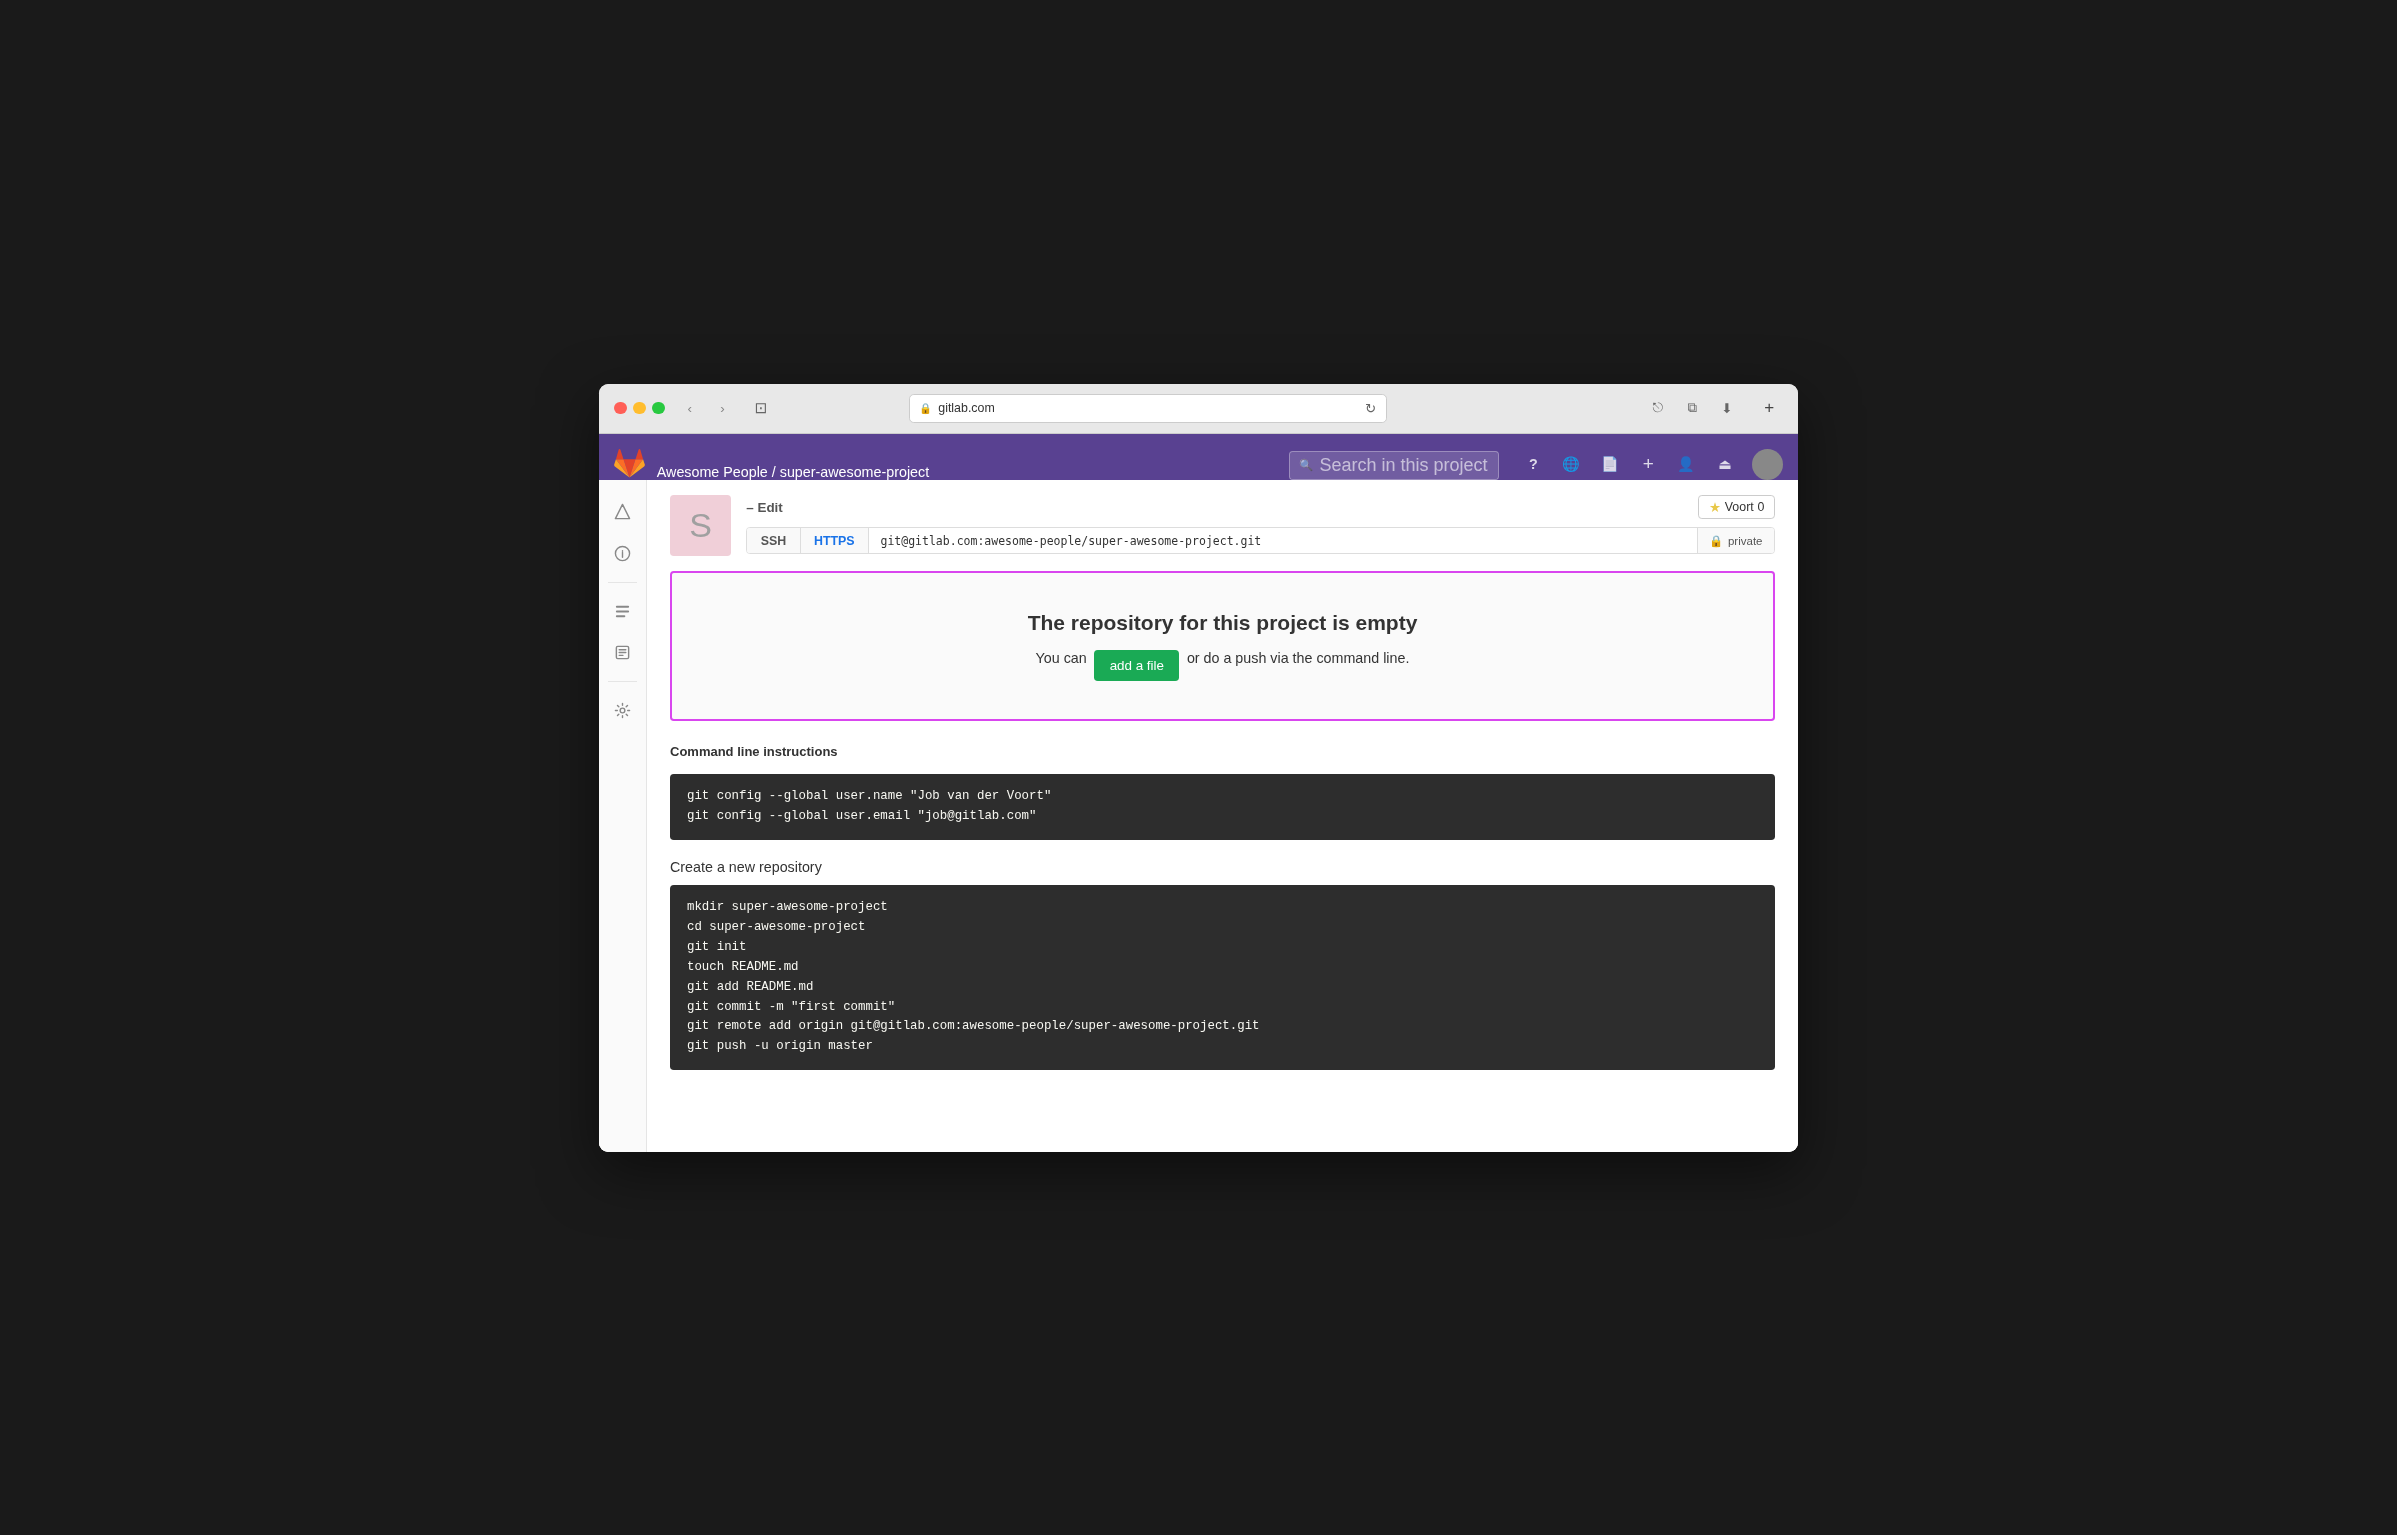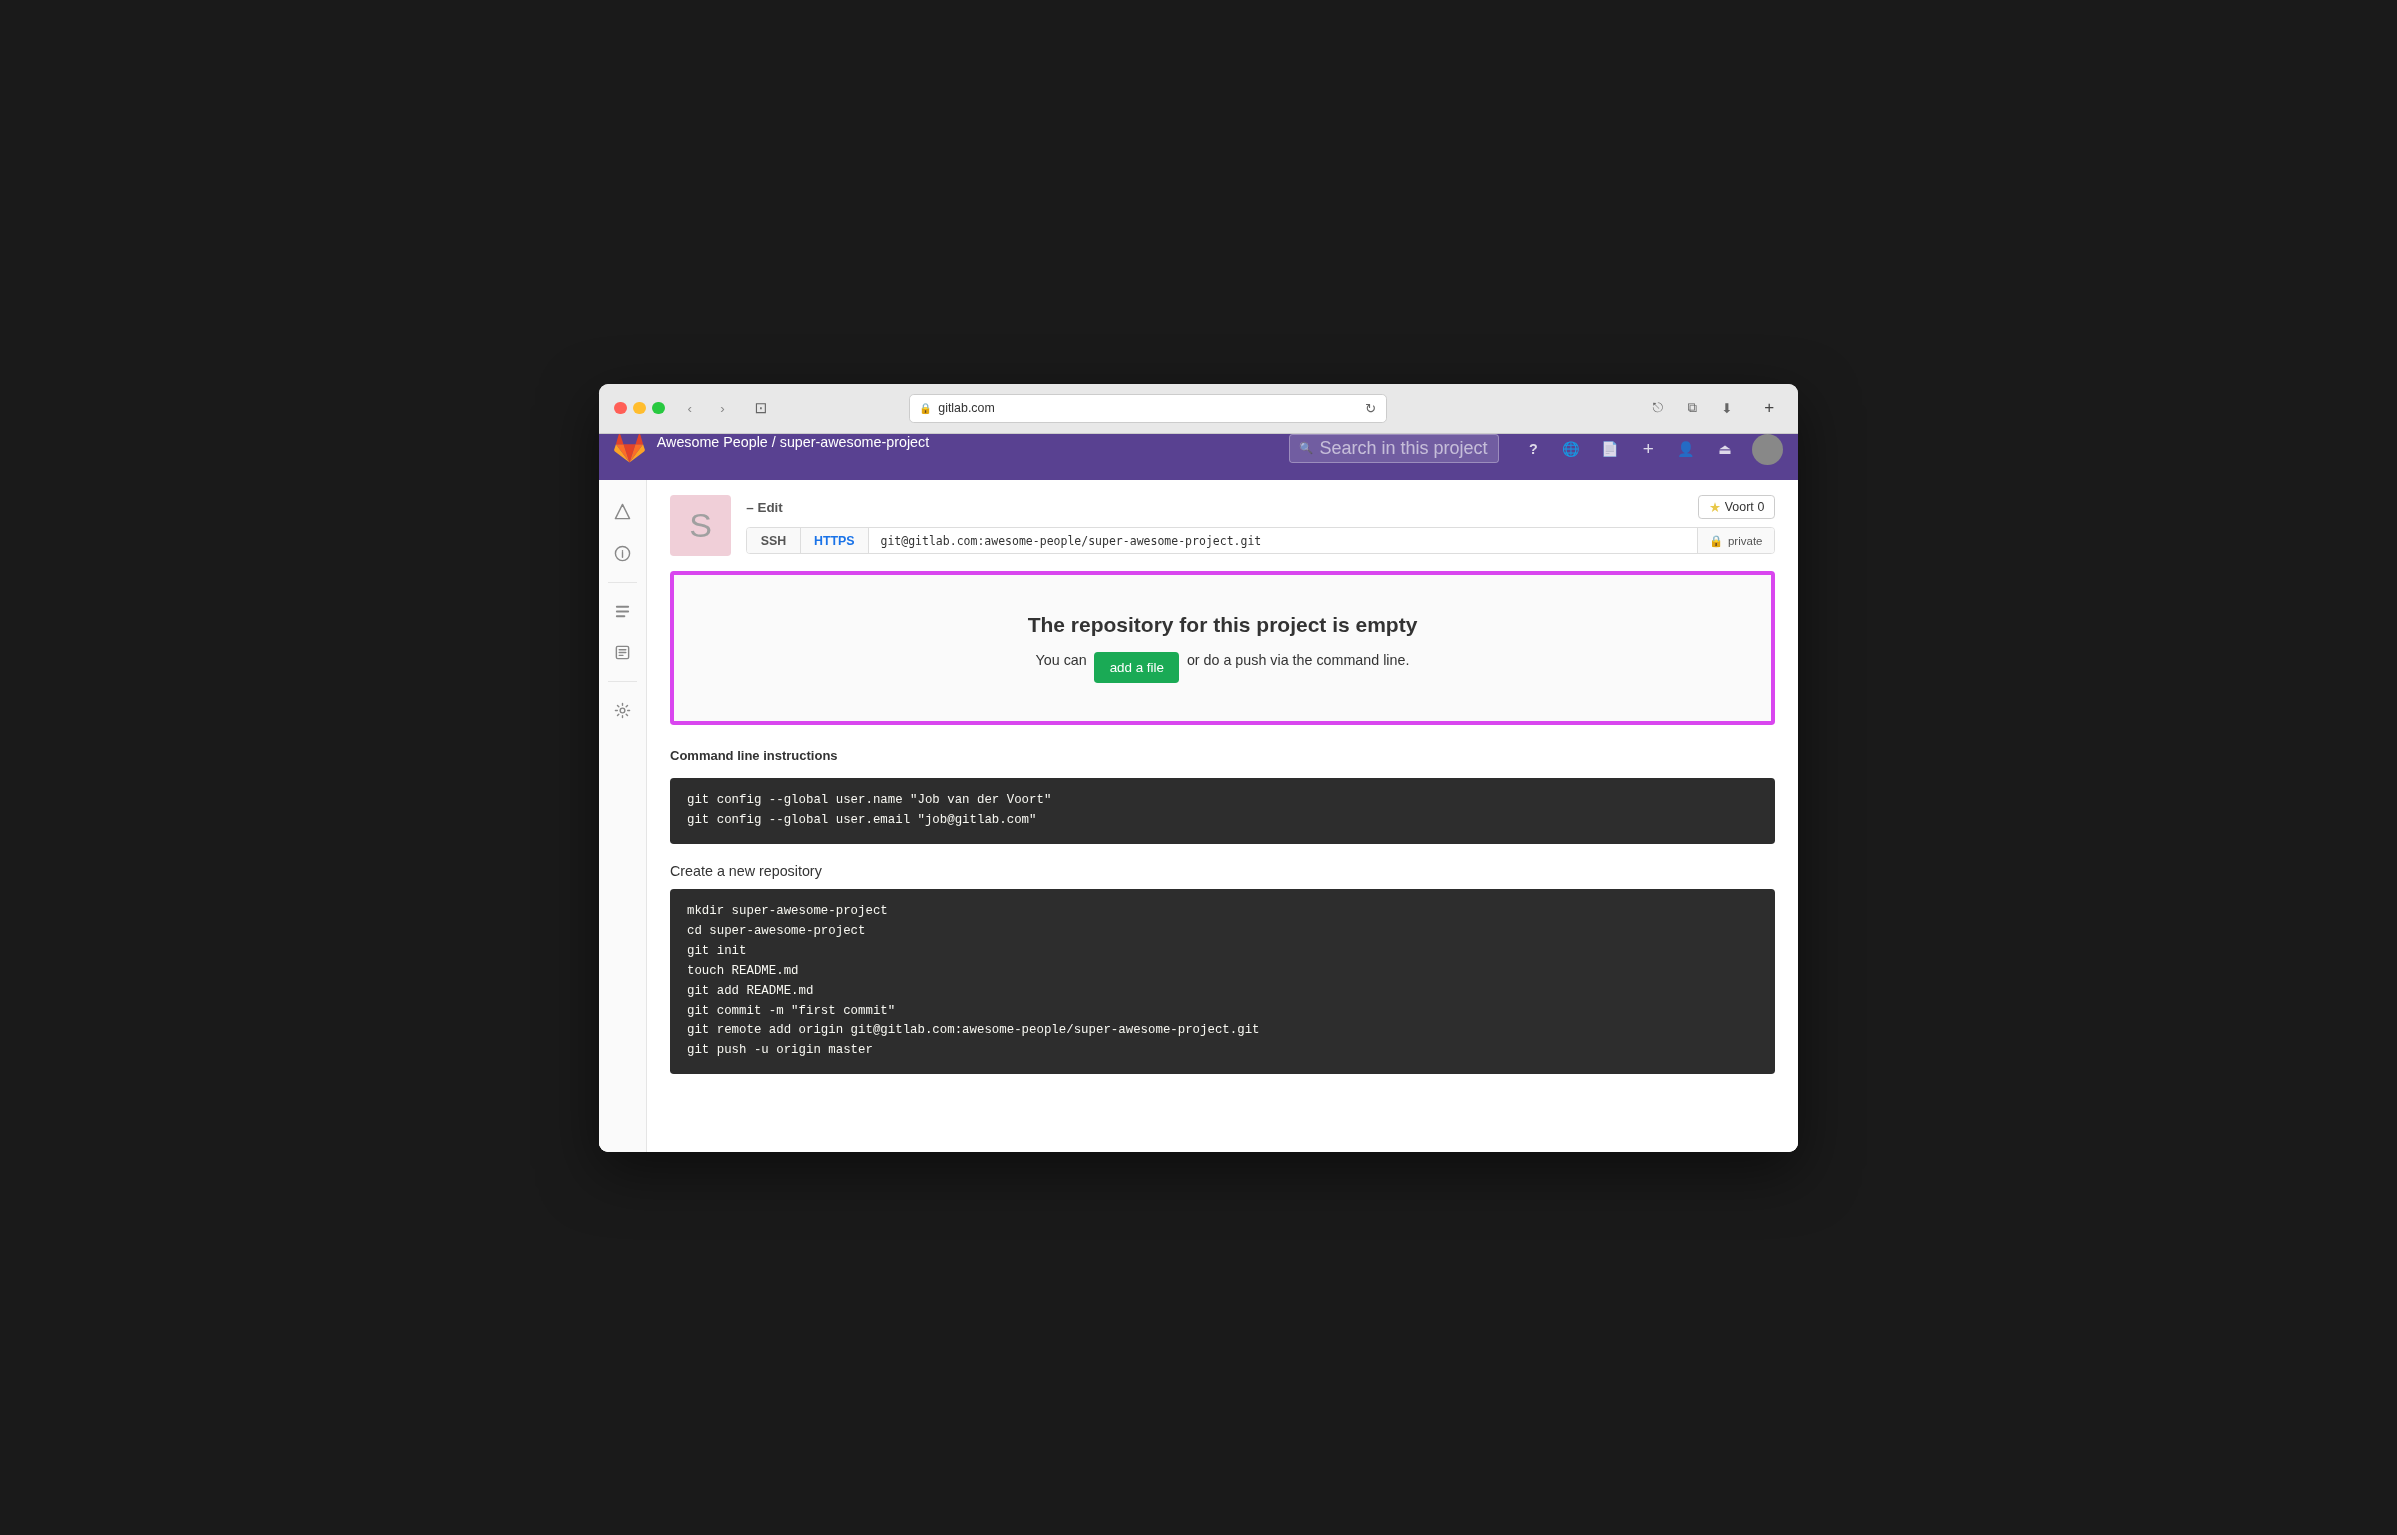--- a/index.html
+++ b/index.html
@@ -142,21 +142,21 @@
       flex-direction: column;
       overflow: hidden;
       background: white;
     }
 
     
     .top-nav {
       background: #594191;
       height: 46px;
       display: flex;
-      align-items: flex-start;
+      align-items: flex-end;
       padding: 0 15.3px;
       gap: 11.5px;
       flex-shrink: 0;
     }
 
     .gitlab-logo {
       width: 31px;
       height: 31px;
       flex-shrink: 0;
     }
@@ -356,21 +356,21 @@
       padding: 5.7px 11.5px;
       border-left: 1px solid #ddd;
       font-size: 11.5px;
       color: #555;
       background: #f9f9f9;
     }
 
     
     .empty-repo-box {
       background: #fafafa;
-      border: 4px solid #d946ef;
+      border: 2px solid #d946ef;
       border-radius: 3.8px;
       padding: 38px 23px;
       text-align: center;
       margin-bottom: 23px;
     }
 
     .empty-repo-box h2 {
       font-size: 21px;
       font-weight: 600;
       color: #333;

